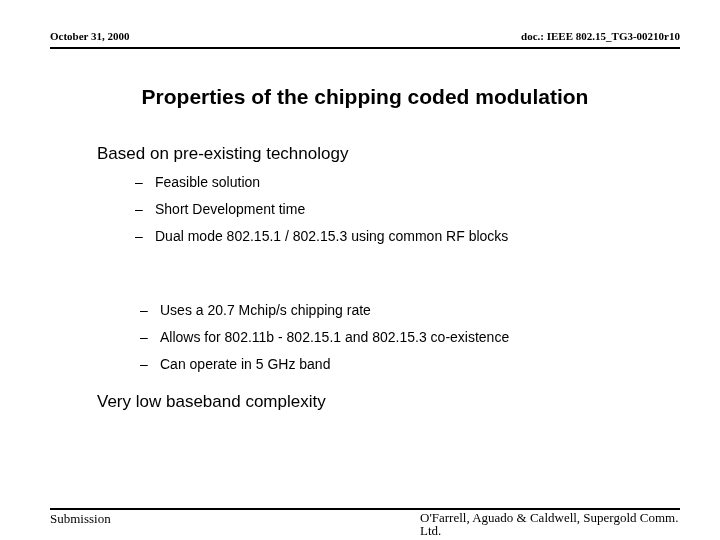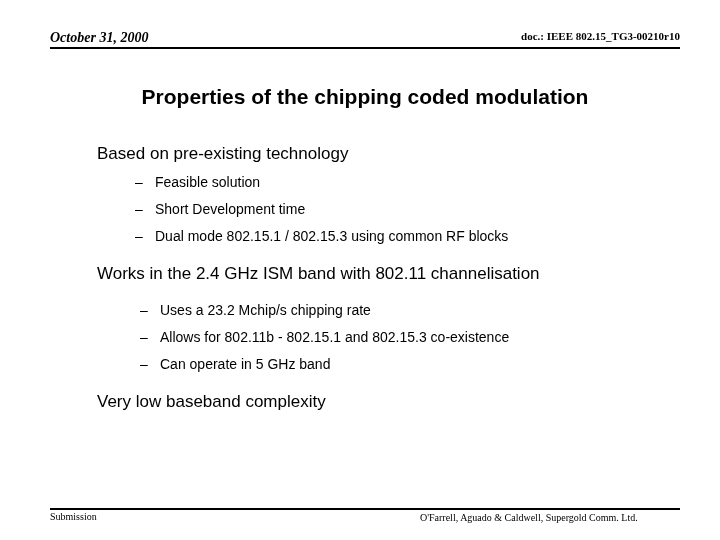--- a/index.html
+++ b/index.html
@@ -39,25 +39,24 @@
     top: 47px;
     width: 630px;
     height: 0;
     border-top: 2px solid #000000;
   }
   .header-date {
     position: absolute;
     left: 0;
     top: 0;
     font-family: "Liberation Serif", serif;
-    font-size: 14px;
+    font-size: 11px;
     font-weight: bold;
     letter-spacing: 0px;
     white-space: nowrap;
-    font-style: italic;
   }
   .header-doc {
     position: absolute;
     right: 0;
     top: 0;
     font-family: "Liberation Serif", serif;
     font-size: 11px;
     font-weight: bold;
     white-space: pre;
     text-align: left;
@@ -121,21 +120,21 @@
     height: 0;
     border-top: 2px solid #000000;
   }
   .footer {
     position: absolute;
     left: 50px;
     top: 511px;
     width: 630px;
     height: 28px;
     font-family: "Liberation Serif", serif;
-    font-size: 10px;
+    font-size: 13px;
   }
   .footer-left {
     position: absolute;
     left: 0;
     top: 0;
     white-space: nowrap;
   }
   .footer-page {
     position: absolute;
     left: 0;
@@ -175,25 +174,24 @@
         <span class="dash">–</span><span>Feasible solution</span>
       </div>
       <div class="bullet-l2" style="top:192px;">
         <span class="dash">–</span><span>Short Development time</span>
       </div>
       <div class="bullet-l2" style="top:219px;">
         <span class="dash">–</span><span>Dual mode 802.15.1 / 802.15.3 using common RF blocks</span>
       </div>
     </div>
 
-    <div class="bullet-l1" style="top:255px;">Works in the 2.4 GHz ISM band with 802.11 channelisation</div>
 
     <div class="group-b">
       <div class="bullet-l2" style="top:293px;">
-        <span class="dash">–</span><span>Uses a 23.2 Mchip/s chipping rate</span>
+        <span class="dash">–</span><span>Uses a 20.7 Mchip/s chipping rate</span>
       </div>
       <div class="bullet-l2" style="top:320px;">
         <span class="dash">–</span><span>Allows for 802.11b - 802.15.1 and 802.15.3 co-existence</span>
       </div>
       <div class="bullet-l2" style="top:347px;">
         <span class="dash">–</span><span>Can operate in 5 GHz band</span>
       </div>
     </div>
 
     <div class="bullet-l1" style="top:383px;">Very low baseband complexity</div>

